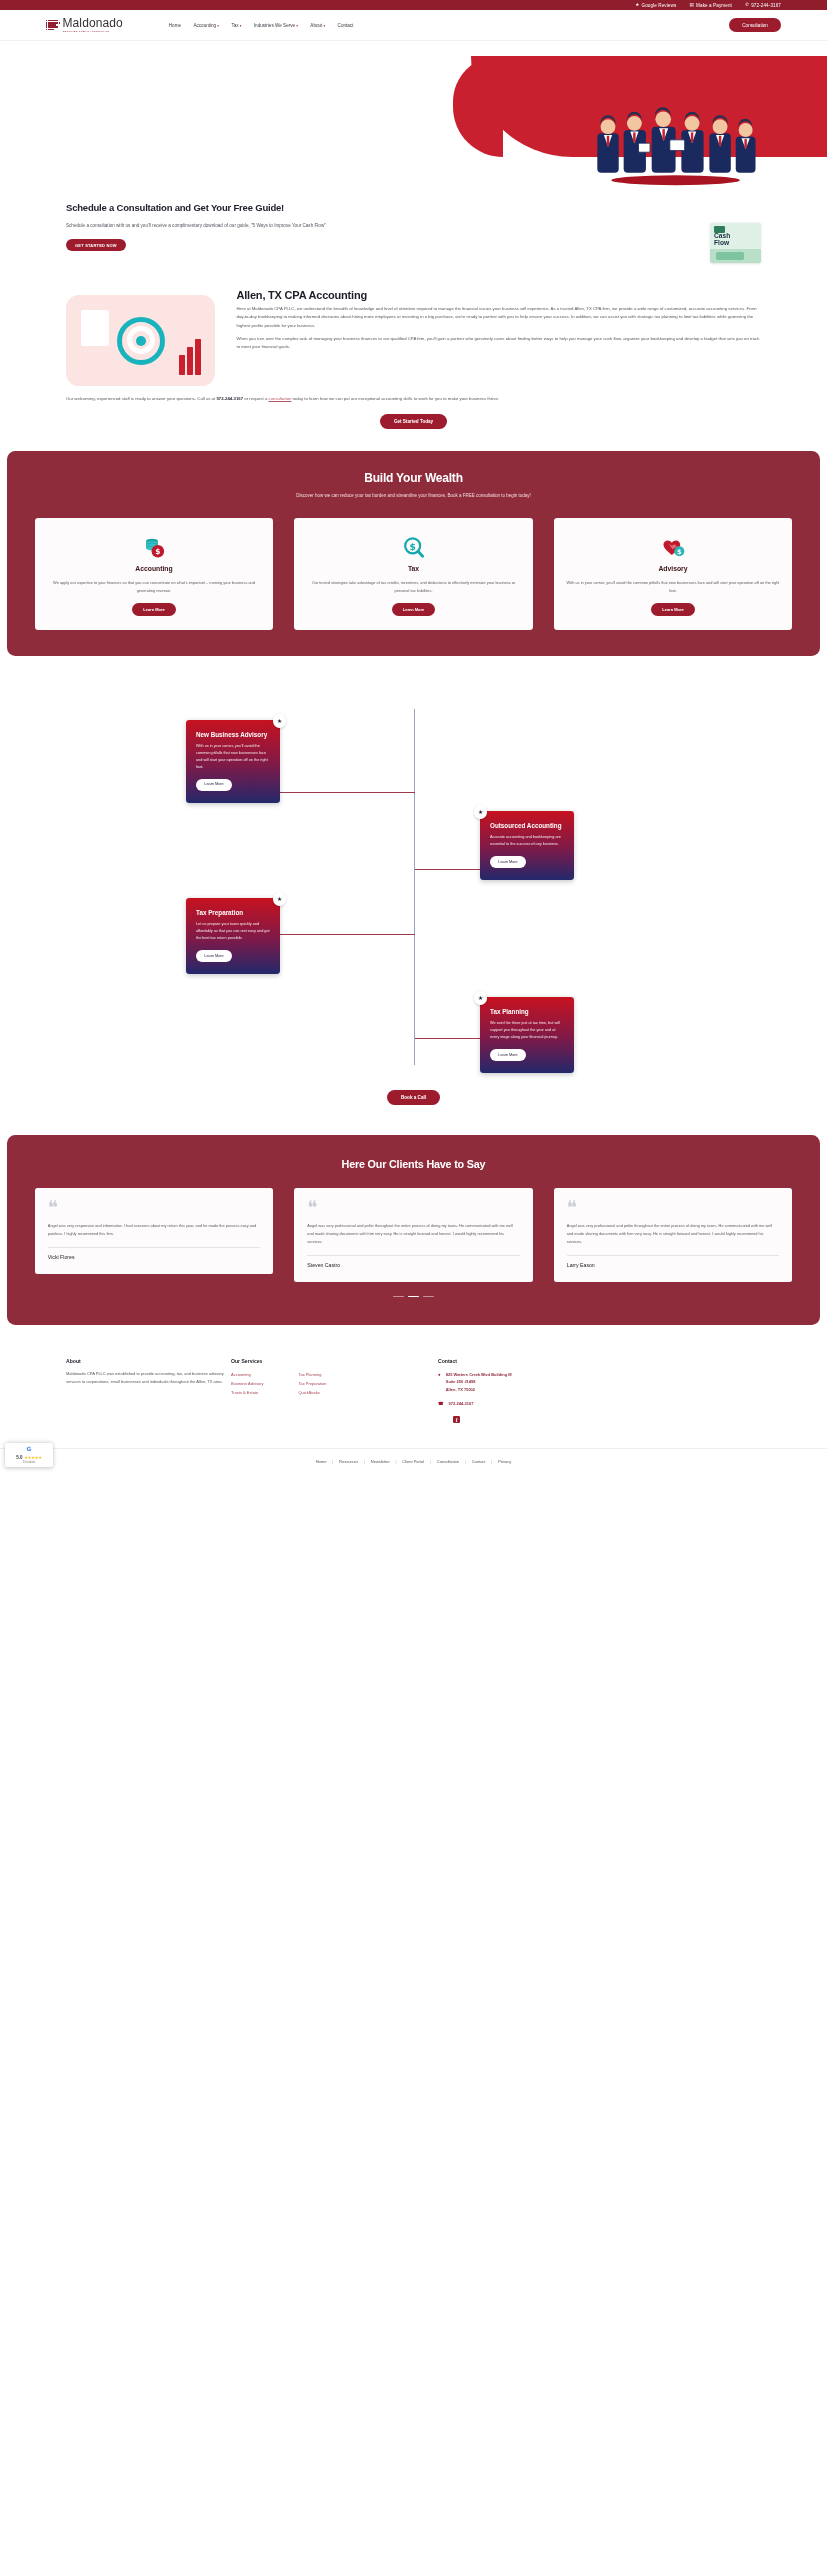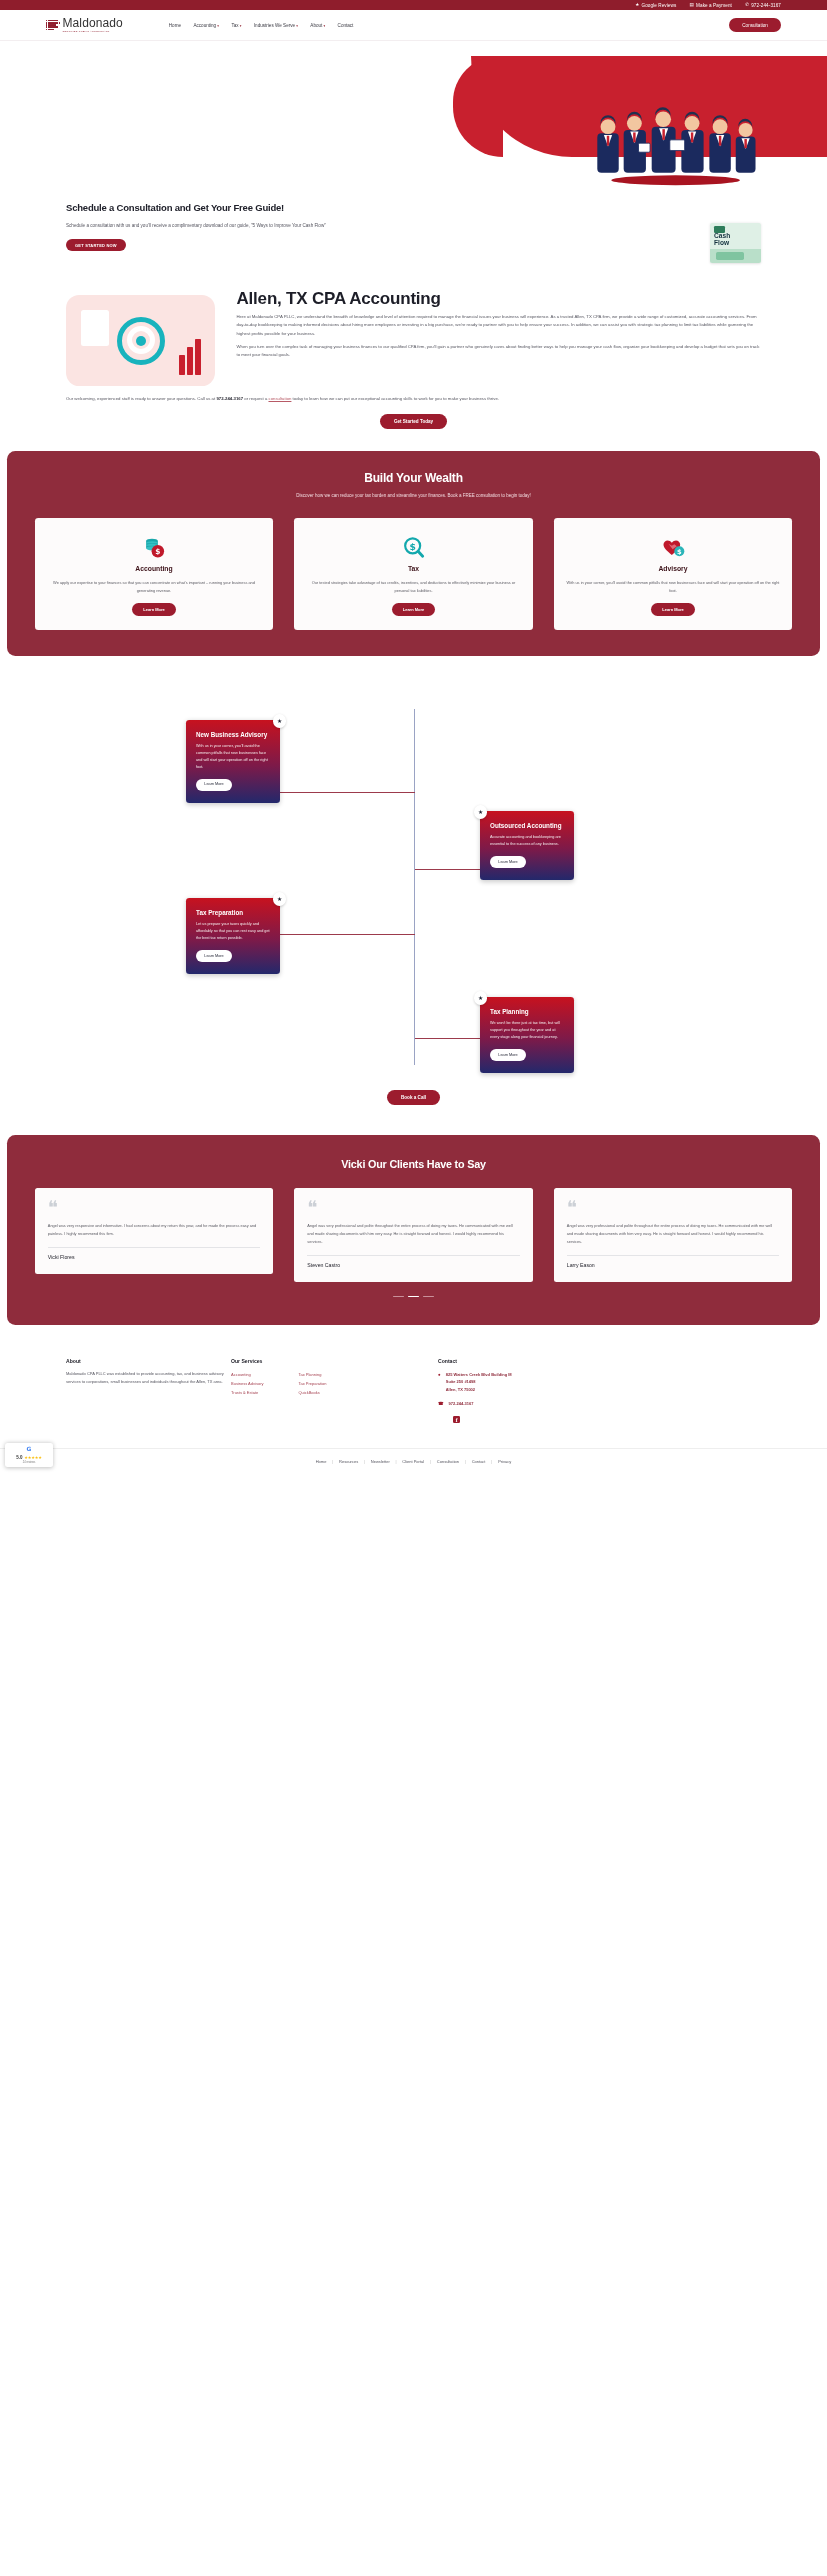--- a/index.html
+++ b/index.html
@@ -70,21 +70,21 @@
   .about-ill { width:149px; height:91px; background:#fbe4e2; border-radius:13.2px;
                position:relative; overflow:hidden; flex:0 0 149px; margin-top:6.6px;}
   .about-ill .ring{position:absolute;left:51px;top:21.5px;width:48px;height:48px;border-radius:50%;
     border:5.8px solid #18b3bd;}
   .about-ill .ring2{position:absolute;left:61px;top:31px;width:28px;height:28px;border-radius:50%;
     border:5px solid #fff;}
   .about-ill .dot{position:absolute;left:70px;top:41px;width:10px;height:10px;border-radius:50%;background:#18b3bd;}
   .about-ill .bar{position:absolute;bottom:11.6px;background:#c8202e;border-radius:0.8px;width:5.8px;}
   .about-ill .pg{position:absolute;left:15px;top:15px;width:28px;height:36px;background:#fff;border-radius:2.5px;}
   .about-body { flex:1; }
-  .about-body h2 { font-size:17px; font-weight:700; color:#1d1e28; letter-spacing:-0.2px;}
+  .about-body h2 { font-size:11px; font-weight:700; color:#1d1e28; letter-spacing:-0.2px;}
   .about-body p { font-size:4.3px; line-height:2.0; color:#55555f; margin-top:4.1px;}
   .about-foot { padding:8.3px 66px 0; }
   .about-foot p { font-size:4.3px; line-height:2.0; color:#55555f; }
   .about-foot b { color:#2b2b35; }
   .about-foot .lnk { color:#b85a66; }
   .center { text-align:center; }
   .btn-today { display:inline-block; margin-top:10.8px; background:#9c1c2e; color:#fff;
                font-size:4.6px; font-weight:700; padding:5px 14px; border-radius:13.2px; text-decoration:none;}
 
   
@@ -406,21 +406,21 @@
         <h3>Tax Planning</h3>
         <p>We won't be there just at tax time, but will support you throughout the year and at every stage along your financial journey.</p>
         <a class="sbtn" href="#"><span>Learn More</span></a>
       </div>
       <div class="star" style="left:474px; top:282px;">★</div>
     </div>
     <a class="btn-bookcall" href="#">Book a Call</a>
   </div>
 
   <div class="tst">
-    <h2>Vicki Our Clients Have to Say</h2>
+    <h2>Here Our Clients Have to Say</h2>
     <div class="tcards">
       <div class="tcard">
         <div class="tq">❝</div>
         <p>Angel was very responsive and informative. I had concerns about my return this year, and he made the process easy and painless. I highly recommend this firm.</p>
         <div class="tsep"></div>
         <div class="tname">Vicki Flores</div>
       </div>
       <div class="tcard">
         <div class="tq">❝</div>
         <p>Angel was very professional and polite throughout the entire process of doing my taxes. He communicated with me well and made sharing documents with him very easy. He is straight forward and honest. I would highly recommend his services.</p>

